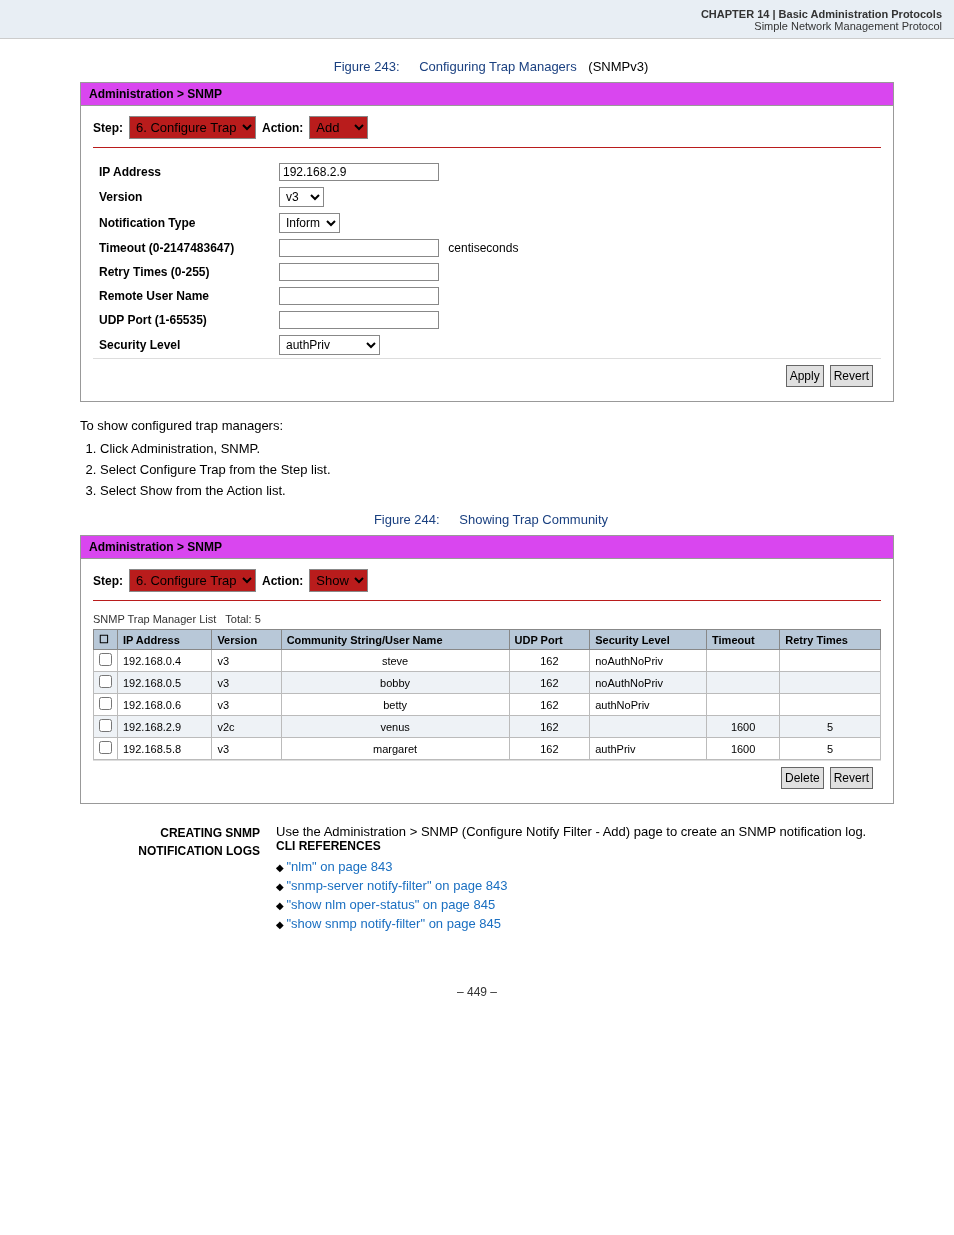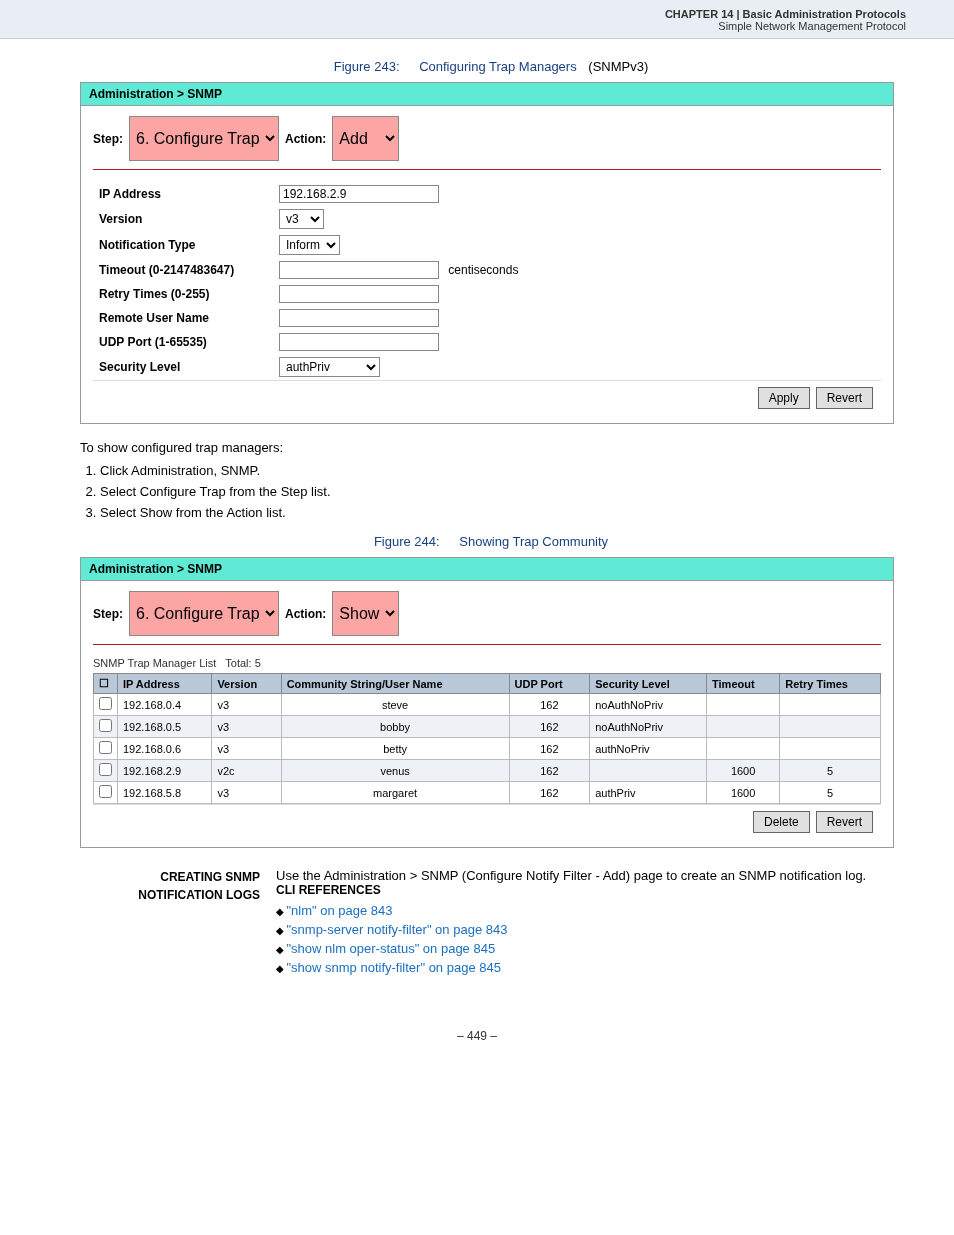--- a/index.html
+++ b/index.html
@@ -10,21 +10,21 @@
       color: #000;
       width: 954px;
       min-height: 1235px;
       padding: 0;
     }
 
     
     .page-header {
       background: #e8eef4;
       text-align: right;
-      padding: 8px 48px 6px;
+      padding: 8px 12px 6px;
       border-bottom: 1px solid #ccc;
     }
     .page-header .chapter-line {
       font-size: 11px;
       font-weight: bold;
       color: #333;
     }
     .page-header .subtitle-line {
       font-size: 11px;
       color: #333;
@@ -48,21 +48,21 @@
       padding-left: 8px;
     }
 
     
     .panel {
       border: 1px solid #999;
       background: #f5f5f5;
       margin-bottom: 16px;
     }
     .panel-header {
-      background: #5eead4;
+      background: #d946ef;
       padding: 4px 8px;
       font-weight: bold;
       font-size: 12px;
       border-bottom: 1px solid #999;
     }
     .panel-body {
       padding: 10px 12px;
       background: #fff;
     }
 
@@ -73,24 +73,24 @@
       gap: 6px;
       margin-bottom: 12px;
       padding-bottom: 8px;
       border-bottom: 1px solid #b91c1c;
     }
     .step-label {
       font-weight: bold;
       font-size: 12px;
     }
     select.step-select, select.action-select {
-      font-size: 16px;
-      padding: 12px 2px;
+      font-size: 13px;
+      padding: 2px 2px;
       border: 1px solid #888;
-      background: #fca5a5;
+      background: #b91c1c;
     }
     .action-label {
       font-weight: bold;
       font-size: 12px;
     }
 
     
     .form-table {
       width: 100%;
       border-collapse: collapse;
@@ -129,21 +129,21 @@
     
     .button-row {
       display: flex;
       justify-content: flex-end;
       gap: 6px;
       padding: 6px 8px 4px;
       border-top: 1px solid #ddd;
     }
     button.action-btn {
       font-size: 12px;
-      padding: 3px 10px;
+      padding: 3px 3px;
       border: 1px solid #666;
       background: #e0e0e0;
       cursor: pointer;
     }
 
     
     .body-text {
       font-size: 13px;
       margin: 14px 0 8px;
     }

